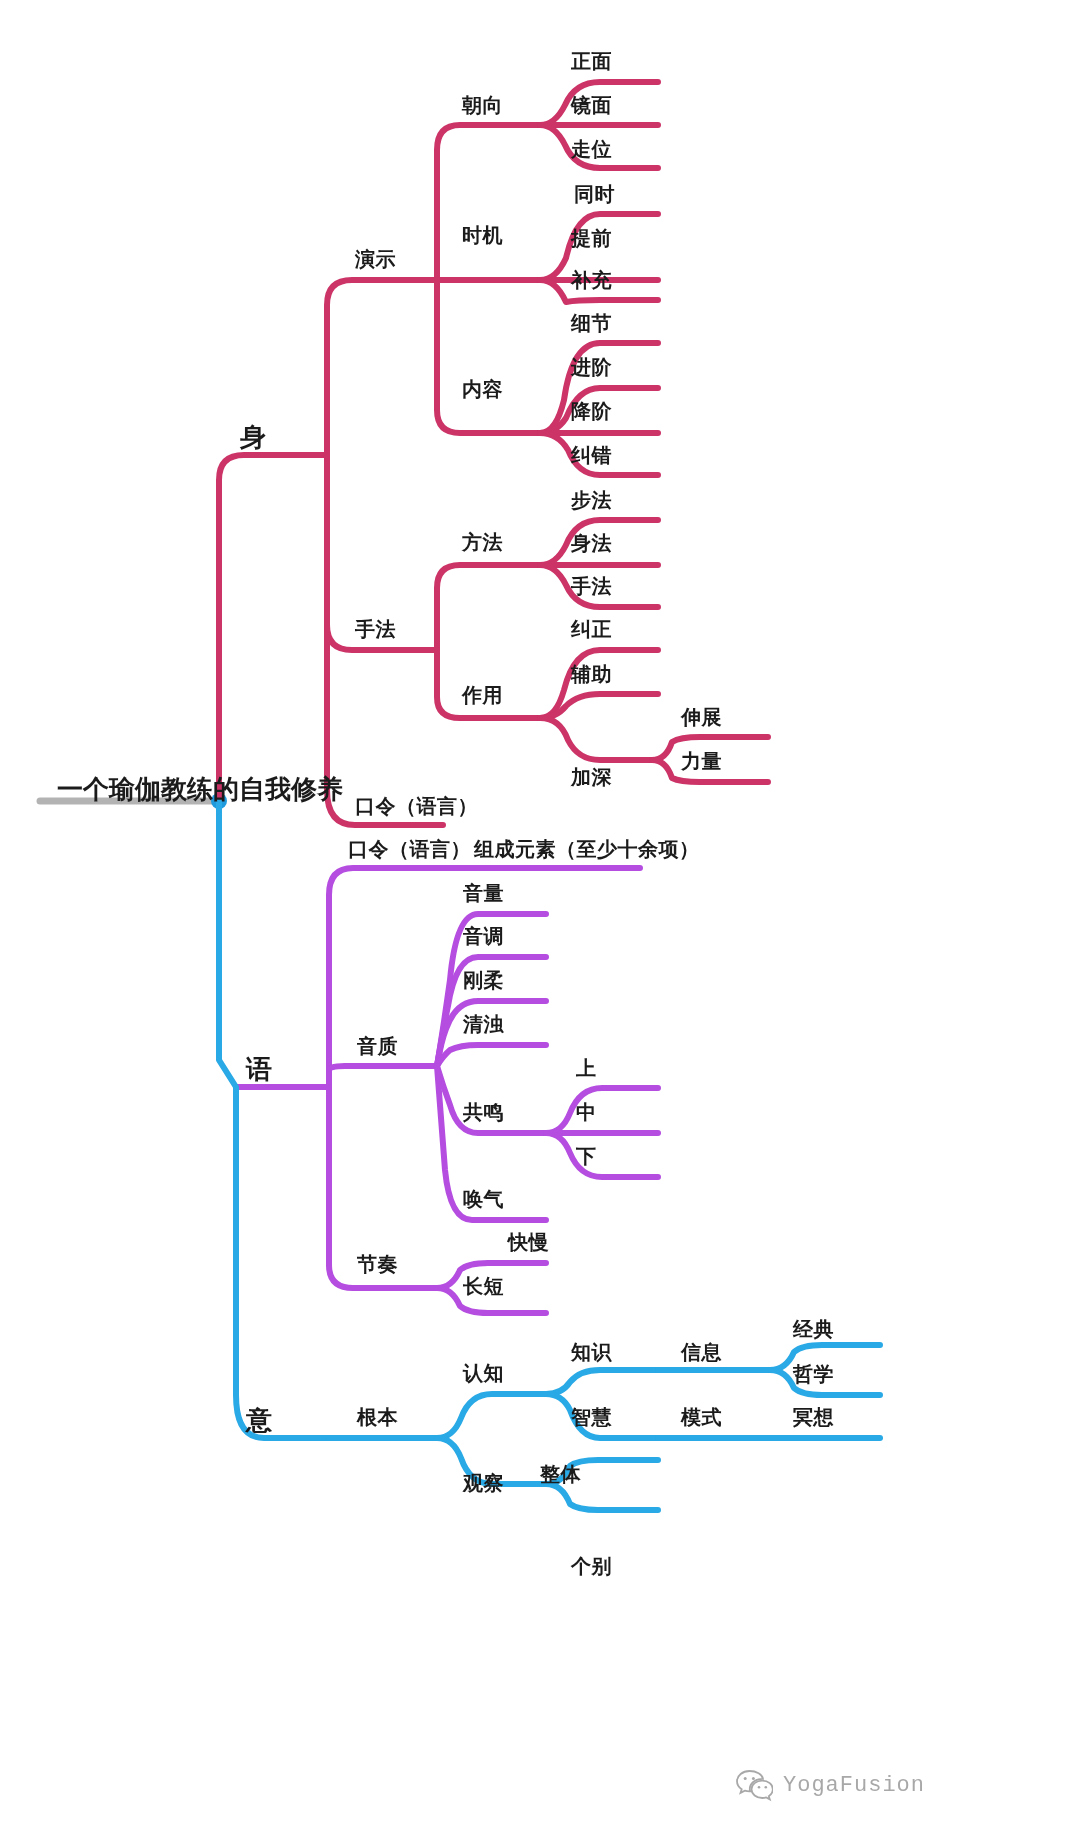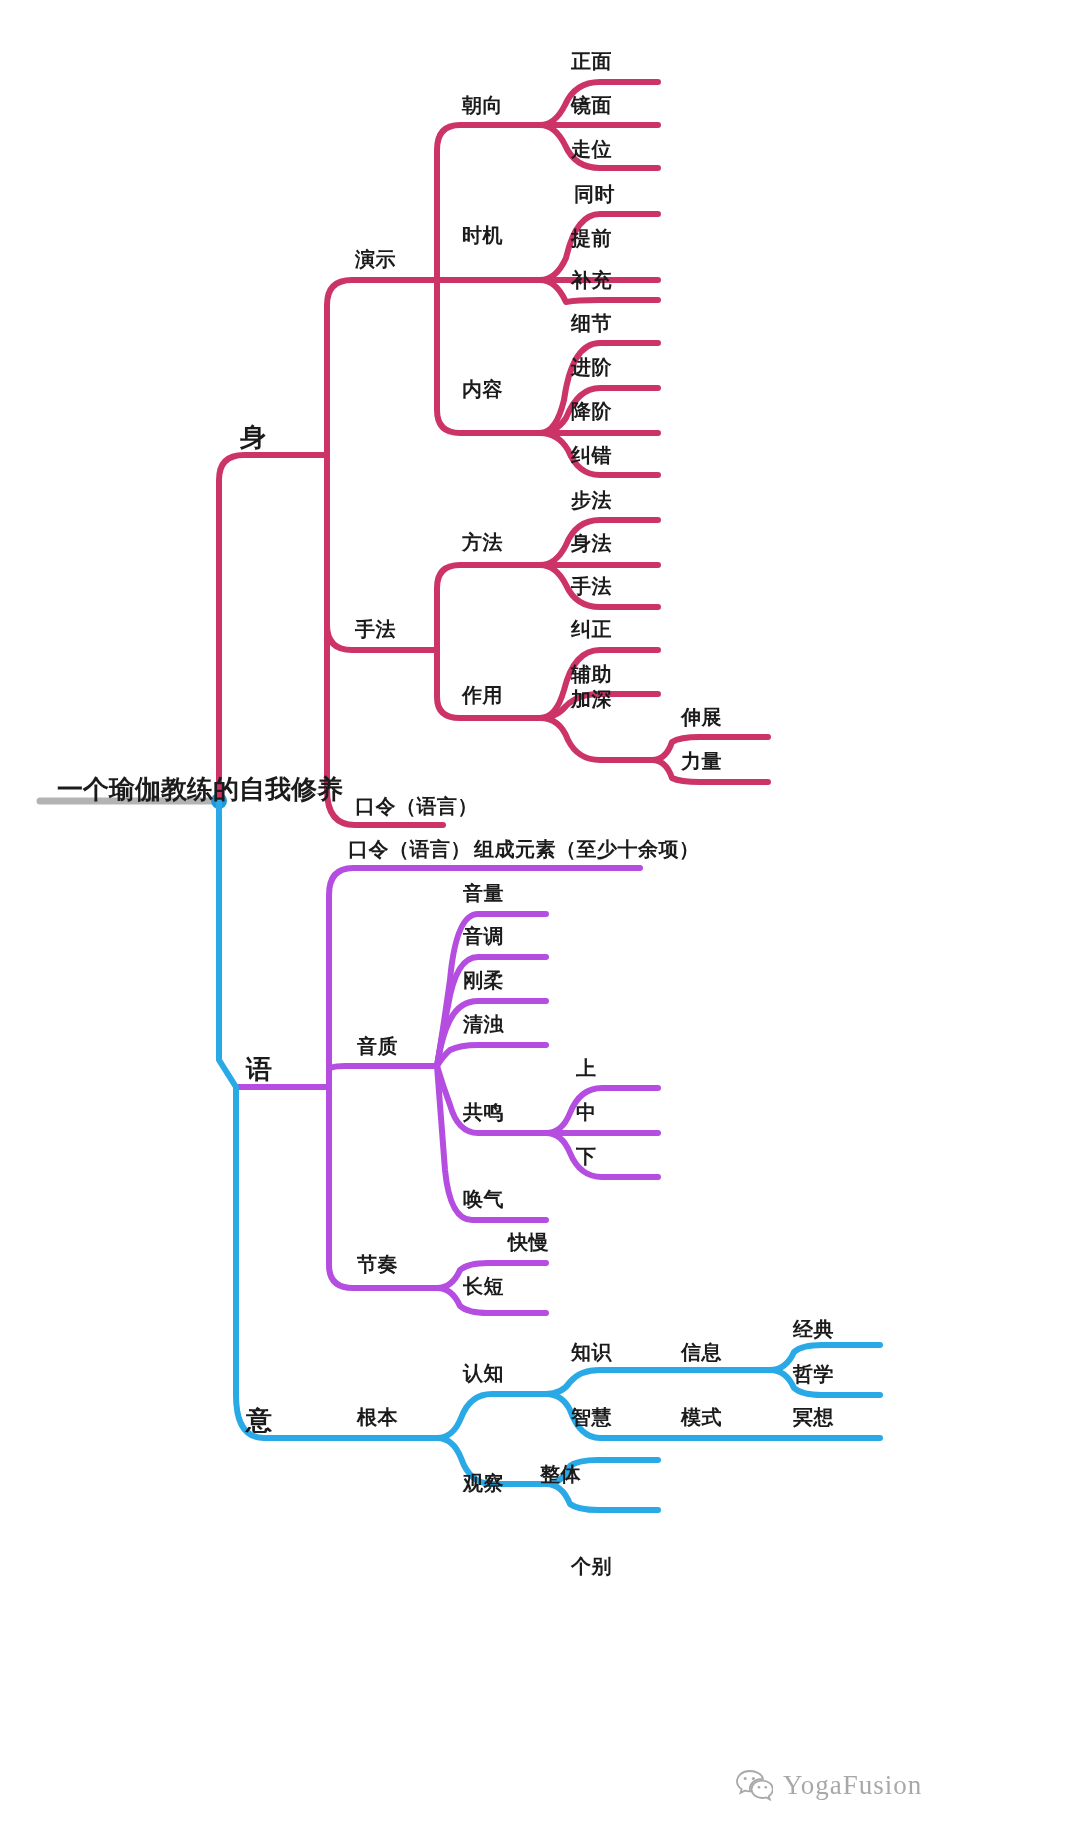--- a/index.html
+++ b/index.html
@@ -21,22 +21,22 @@
   .root-lbl{
     position:absolute;
     font-size:26px;font-weight:700;color:#1b1b1b;white-space:nowrap;
   }
   #watermark{
     position:absolute;
     display:flex;align-items:center;gap:10px;
     color:#9a9a9a;opacity:.85;
   }
   #watermark .wm-text{
-    font-family:Liberation Serif, serif;
-    font-size:27px;letter-spacing:1px;
+    font-family:Liberation Mono, monospace;
+    font-size:22px;letter-spacing:1px;
   }
   .wm-icon{display:block;}
 </style>
 </head>
 <body>
 
 <svg id="map" viewBox="0 0 1080 1844">
 
   <g>
     <line id="root-underline" x1="40" y1="801" x2="216" y2="801" stroke="#b3b3b3" stroke-width="7" stroke-linecap="round"></line>
@@ -155,21 +155,21 @@
 <div class="lbl s24" style="left:571px;top:445px;">纠错</div>
 
 <div class="lbl s24" style="left:355px;top:619px;">手法</div>
 <div class="lbl s24" style="left:462px;top:532px;">方法</div>
 <div class="lbl s24" style="left:571px;top:490px;">步法</div>
 <div class="lbl s24" style="left:571px;top:533px;">身法</div>
 <div class="lbl s24" style="left:571px;top:576px;">手法</div>
 <div class="lbl s24" style="left:462px;top:685px;">作用</div>
 <div class="lbl s24" style="left:571px;top:619px;">纠正</div>
 <div class="lbl s24" style="left:571px;top:664px;">辅助</div>
-<div class="lbl s24" style="left:571px;top:689px;">加深</div>
+<div class="lbl s24" style="left:571px;top:767px;">加深</div>
 <div class="lbl s24" style="left:681px;top:707px;">伸展</div>
 <div class="lbl s24" style="left:681px;top:751px;">力量</div>
 <div class="lbl s24" style="left:355px;top:796px;">口令（语言）</div>
 
 <div class="lbl s26" style="left:246px;top:1056px;">语</div>
 <div class="lbl s24" style="left:348px;top:839px;">口令（语言）</div>
 <div class="lbl s24" style="left:474px;top:839px;">组成元素（至少十余项）</div>
 <div class="lbl s24" style="left:357px;top:1036px;">音质</div>
 <div class="lbl s24" style="left:463px;top:883px;">音量</div>
 <div class="lbl s24" style="left:463px;top:926px;">音调</div>

